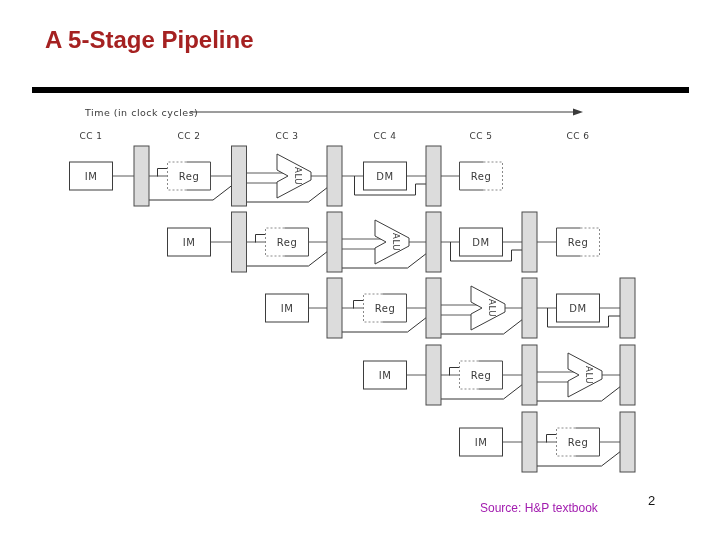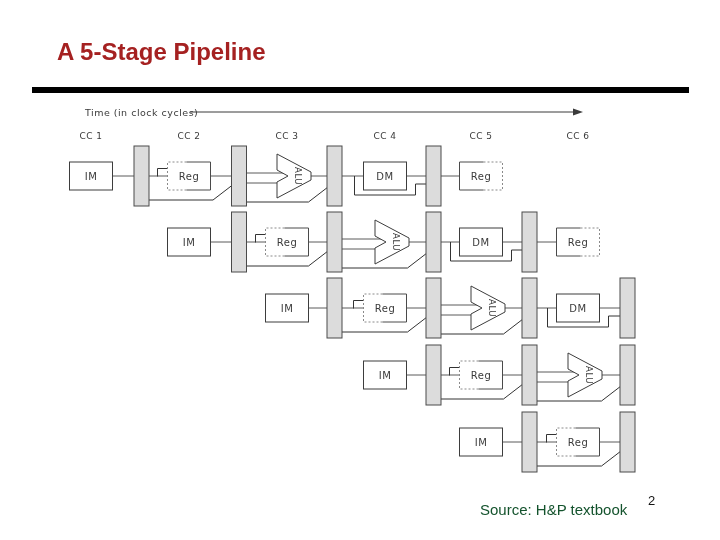--- a/index.html
+++ b/index.html
@@ -1,24 +1,24 @@
 <!DOCTYPE html>
 <html style="--title-color: #A52121; --rule-color: #000000;"><head>
 <meta charset="utf-8">
 <style>
   html,body{margin:0;padding:0;background:#888;}
   .slide{position:relative;width:720px;height:540px;background:#ffffff;overflow:hidden;
          font-family:"Liberation Sans",sans-serif;}
-  .title{position:absolute;left:45px;top:26px;margin:12px;font-size:24px;font-weight:700;
+  .title{position:absolute;left:45px;top:26px;margin:0;font-size:24px;font-weight:700;
          letter-spacing:0px;color:var(--title-color,#A52121);}
   .rule{position:absolute;left:32px;top:87px;width:657px;height:6px;
         background:var(--rule-color,#000);}
   #diagram-svg{position:absolute;left:0;top:0;}
   #diagram-svg text{font-family:"DejaVu Sans","Liberation Sans",sans-serif;}
-  .source{position:absolute;left:480px;top:501px;font-size:15px;color:#14532d;}
+  .source{position:absolute;left:480px;top:501px;font-size:12px;color:#a21caf;}
   .pagenum{position:absolute;left:648px;top:493px;font-size:13px;color:#141414;}
 </style>
 </head>
 <body>
 
 <div class="slide">
   <h1 class="title">A 5-Stage Pipeline</h1>
   <div class="rule"></div>
   <svg id="diagram-svg" width="720" height="540" viewBox="0 0 720 540">
       <text x="85" y="115.5" font-size="9.5" fill="#3a3a3a" text-anchor="start" letter-spacing="0.5">Time (in clock cycles)</text>

